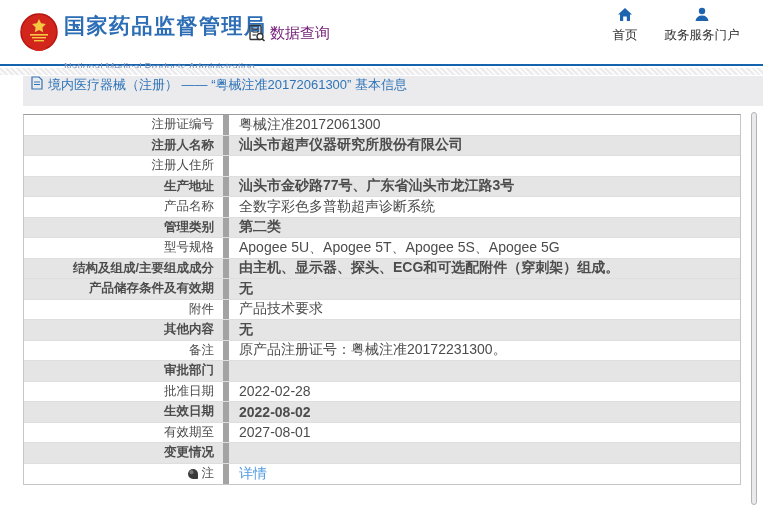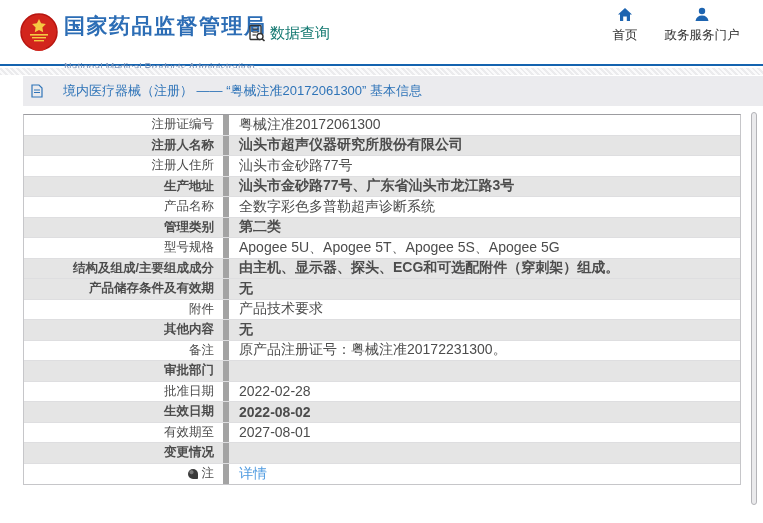--- a/index.html
+++ b/index.html
@@ -6,33 +6,33 @@
   html,body { background:#ffffff; }
   body { font-family:"Liberation Sans","DejaVu Sans",sans-serif; }
   .page { position:relative; width:763px; height:523px; background:#fff; overflow:hidden; }
 
   
   .header { position:absolute; top:0; left:0; right:0; height:66px; background:#fff; border-bottom:2px solid #1463af; }
   .emblem { position:absolute; left:20px; top:13px; width:38px; height:40px; cursor:pointer; }
   .brand-text { position:absolute; left:64px; top:12px; cursor:pointer; }
   .brand-title { font-size:21px; font-weight:bold; color:#2c6db5; letter-spacing:1.5px; white-space:nowrap; }
   .brand-subtitle { font-size:10.5px; color:#7c94b9; margin-top:21px; white-space:nowrap; }
-  .data-query { position:absolute; left:247px; top:23px; display:flex; align-items:center; gap:3px; font-size:15px; color:#0f766e; cursor:pointer; }
+  .data-query { position:absolute; left:247px; top:23px; display:flex; align-items:center; gap:3px; font-size:15px; color:#701a75; cursor:pointer; }
   .nav-item { position:absolute; top:7px; text-align:center; font-size:12.5px; color:#333; cursor:pointer; }
   .nav-item .ico { display:block; margin:0 auto 5px auto; }
   .nav-home { left:601px; width:48px; }
   .nav-portal { left:654px; width:96px; }
 
   
   .hatch { position:absolute; top:68px; left:0; right:0; height:7px;
            background:repeating-linear-gradient(45deg,#ebebed 0,#ebebed 2px,#fafafb 2px,#fafafb 4px); }
 
   
   .breadcrumb { position:absolute; left:23px; right:0; top:76px; height:30px; background:#ebebee;
-                display:flex; align-items:center; gap:20px; padding-left:8px;
+                display:flex; gap:5px; padding-left:8px;
                 color:#2f74b8; font-size:13px; }
 
   
   .table { position:absolute; left:23px; top:114px; width:718px; background:#fff;
            border:1px solid #c6c6c9; border-top-color:#9c9ca0; }
   .row { display:flex; height:20.5px; border-bottom:1px solid #dedee0; background:#fff; }
   .row:last-child { border-bottom:none; }
   .row.alt { background:#e5e5e5;font-weight:bold; }
   .cell-label { width:205px; flex-shrink:0; padding-right:9px; border-right:6px solid #a3a3a3;
                 display:flex; align-items:center; justify-content:flex-end; gap:4px;
@@ -112,21 +112,20 @@
       <div class="row">
         <div class="cell-label">注册证编号</div>
         <div class="cell-value">粤械注准20172061300</div>
       </div>
       <div class="row alt">
         <div class="cell-label">注册人名称</div>
         <div class="cell-value">汕头市超声仪器研究所股份有限公司</div>
       </div>
       <div class="row">
         <div class="cell-label">注册人住所</div>
-        <div class="cell-value">汕头市金砂路77号</div>
       </div>
       <div class="row alt">
         <div class="cell-label">生产地址</div>
         <div class="cell-value">汕头市金砂路77号、广东省汕头市龙江路3号</div>
       </div>
       <div class="row">
         <div class="cell-label">产品名称</div>
         <div class="cell-value">全数字彩色多普勒超声诊断系统</div>
       </div>
       <div class="row alt">

